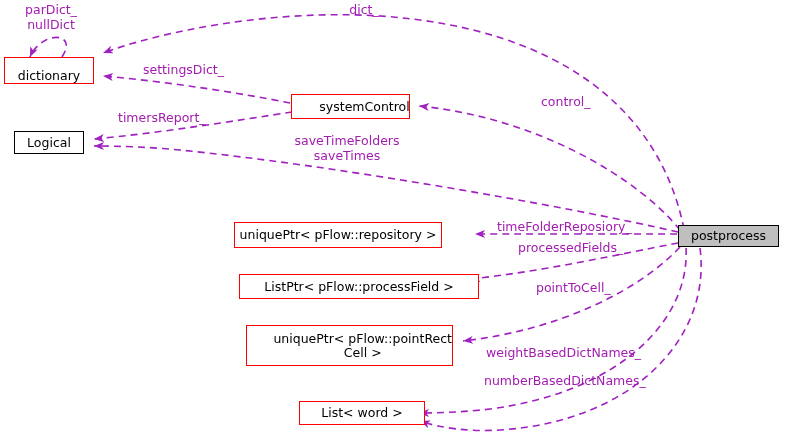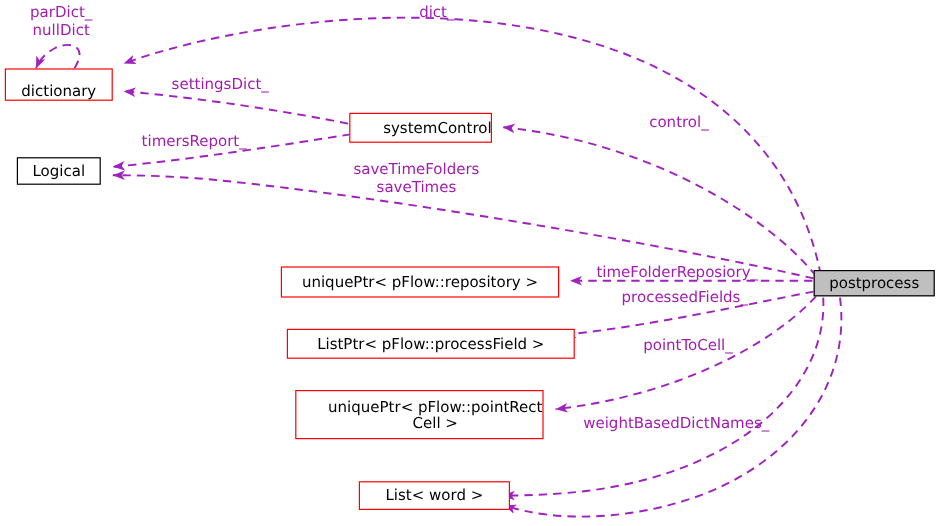--- a/index.html
+++ b/index.html
@@ -78,21 +78,21 @@
   </div>
 
   <div class="node black" style="left:14px;top:131px;width:70px;height:23px;">
     <span>Logical</span>
   </div>
 
   <div class="node red" style="left:291px;top:94px;width:119px;height:25px;padding-left:28px;">
     <span>systemControl</span>
   </div>
 
-  <div class="node red" style="left:234px;top:222px;width:232px;height:26px;">
+  <div class="node red" style="left:234px;top:222px;width:208px;height:26px;">
     <span>uniquePtr&lt; pFlow::repository &gt;</span>
   </div>
 
   <div class="node red" style="left:239px;top:274px;width:240px;height:25px;">
     <span>ListPtr&lt; pFlow::processField &gt;</span>
   </div>
 
   <div class="node red" style="left:246px;top:325px;width:207px;height:41px;justify-content:flex-end;">
     <span>uniquePtr&lt; pFlow::pointRect
 Cell &gt;</span>
@@ -121,14 +121,15 @@
 saveTimes</div>
 
   <div class="edge-label" style="left:497px;top:219px;width:145px;text-align:left;">timeFolderReposiory_</div>
 
   <div class="edge-label" style="left:518px;top:240px;width:115px;text-align:left;">processedFields_</div>
 
   <div class="edge-label" style="left:536px;top:280px;width:85px;text-align:left;">pointToCell_</div>
 
   <div class="edge-label" style="left:486px;top:345px;width:170px;text-align:left;">weightBasedDictNames_</div>
 
+  <div class="edge-label" style="left:484px;top:373px;width:175px;text-align:left;">numberBasedDictNames_</div>
 
 </div>
 
 </body></html>

